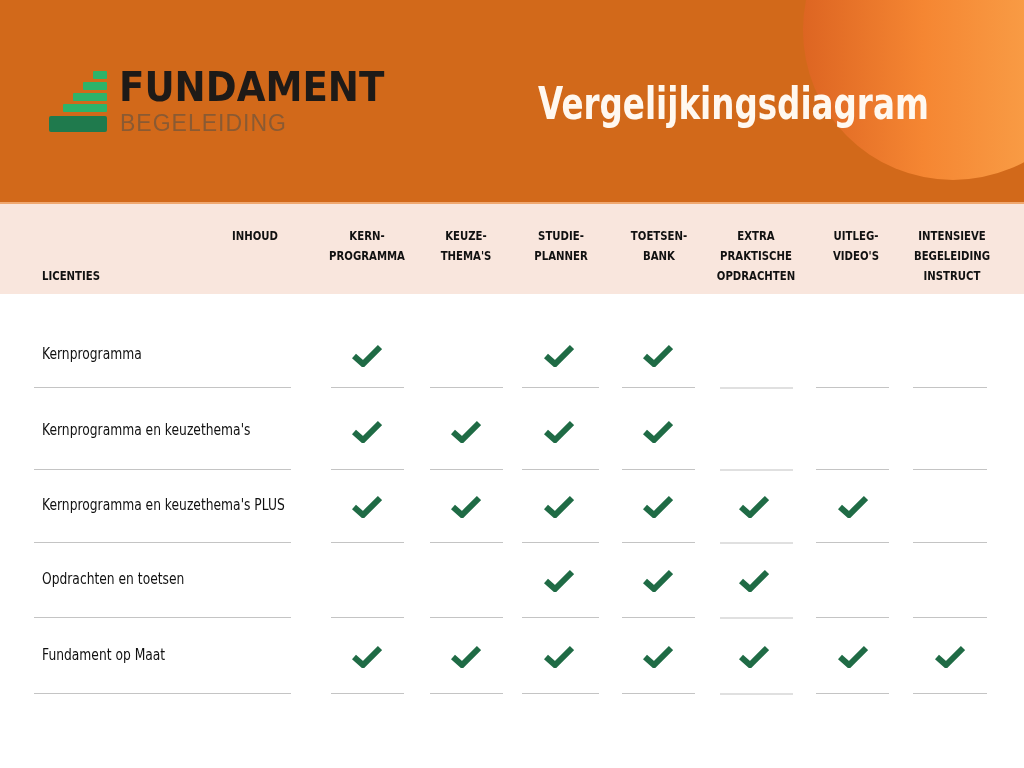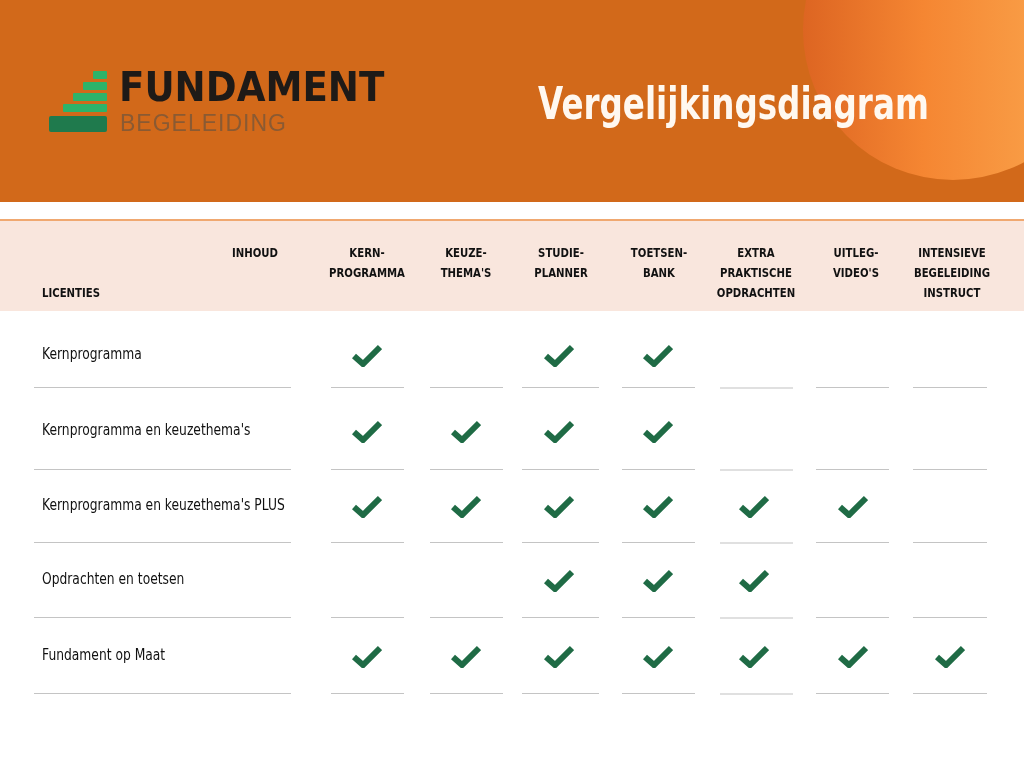--- a/index.html
+++ b/index.html
@@ -38,21 +38,20 @@
       font-family: "DejaVu Sans", sans-serif; font-weight: bold;
       font-size: 44px; color: #fff8f0;
       transform: scaleX(0.74); transform-origin: left top;
       white-space: nowrap;
     }
 
     .thead {
       position: absolute; left: 0; top: 202px; width: 1024px; height: 92px;
       background: #f9e6dd;
       border-top: 2px solid #f0a870;
-      margin-top: 17px;
     }
     .th {
       position: absolute; text-align: center;
       font-family: "DejaVu Sans", sans-serif; font-weight: bold;
       font-size: 13px; line-height: 20px; color: #111111;
       transform: scaleX(0.78); transform-origin: center top;
       white-space: pre-line;
     }
     .th-left { text-align: left; transform-origin: left top; }
 

